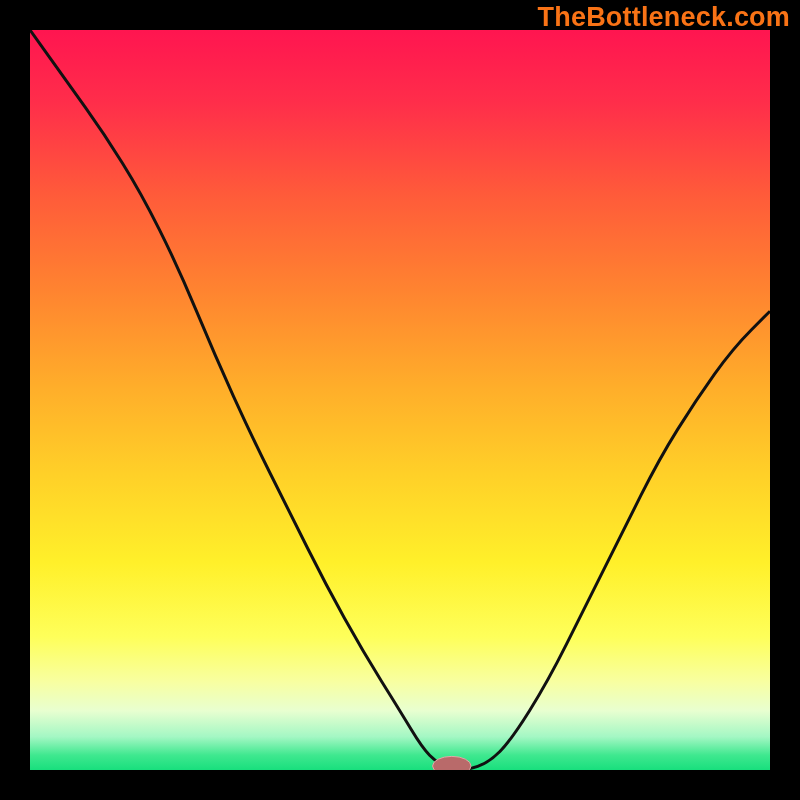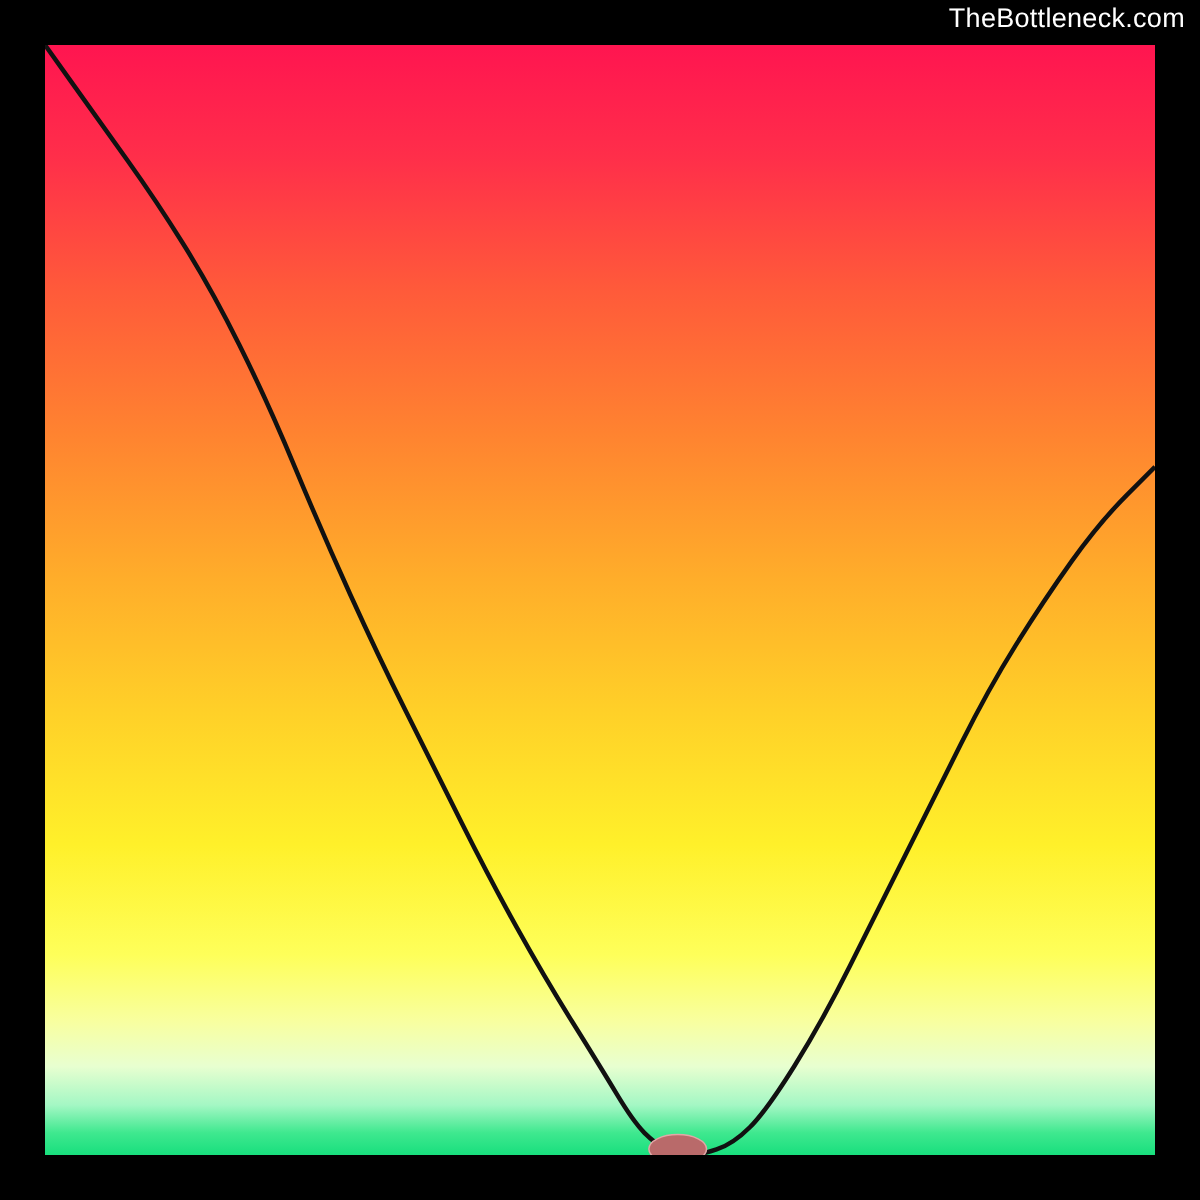--- a/index.html
+++ b/index.html
@@ -16,23 +16,23 @@
     left: 0;
     top: 0;
     width: 800px;
     height: 800px;
     background: #000;
   }
   .watermark {
     position: absolute;
     top: 2px;
     right: 10px;
-    color: #ffffff;
-    font-size: 18px;
-    font-weight: 400;
+    color: #f97316;
+    font-size: 27px;
+    font-weight: 700;
     letter-spacing: 0.2px;
     user-select: none;
   }
   .plot-wrap {
     position: absolute;
     left: 30px;
     top: 30px;
     width: 740px;
     height: 740px;
   }

